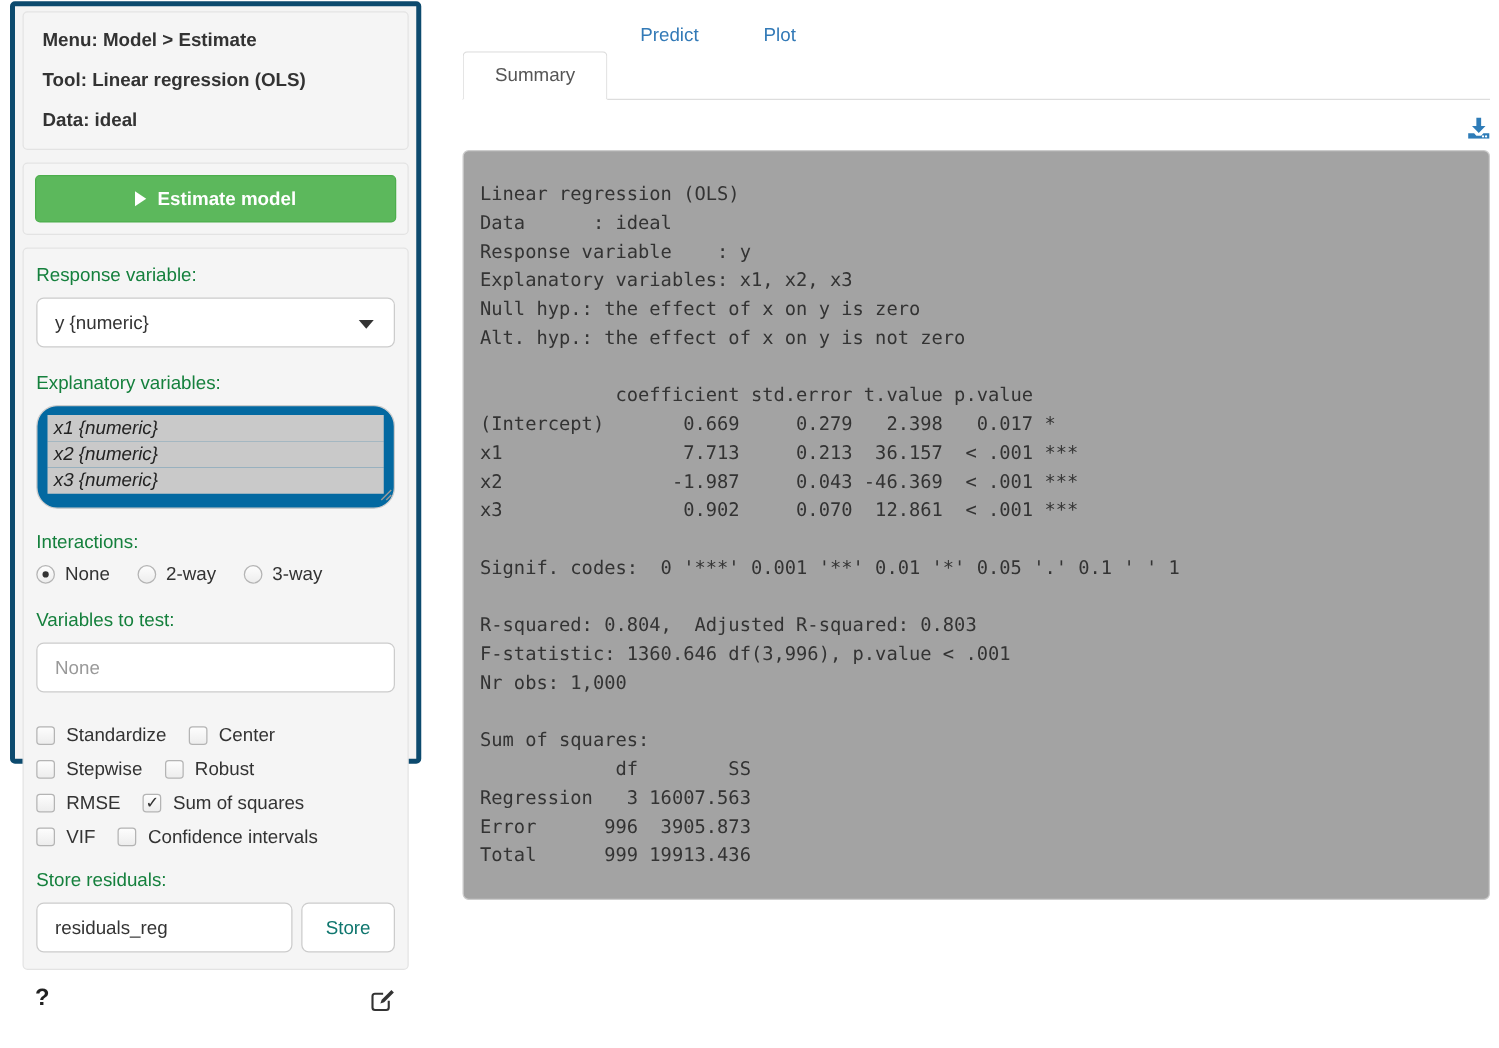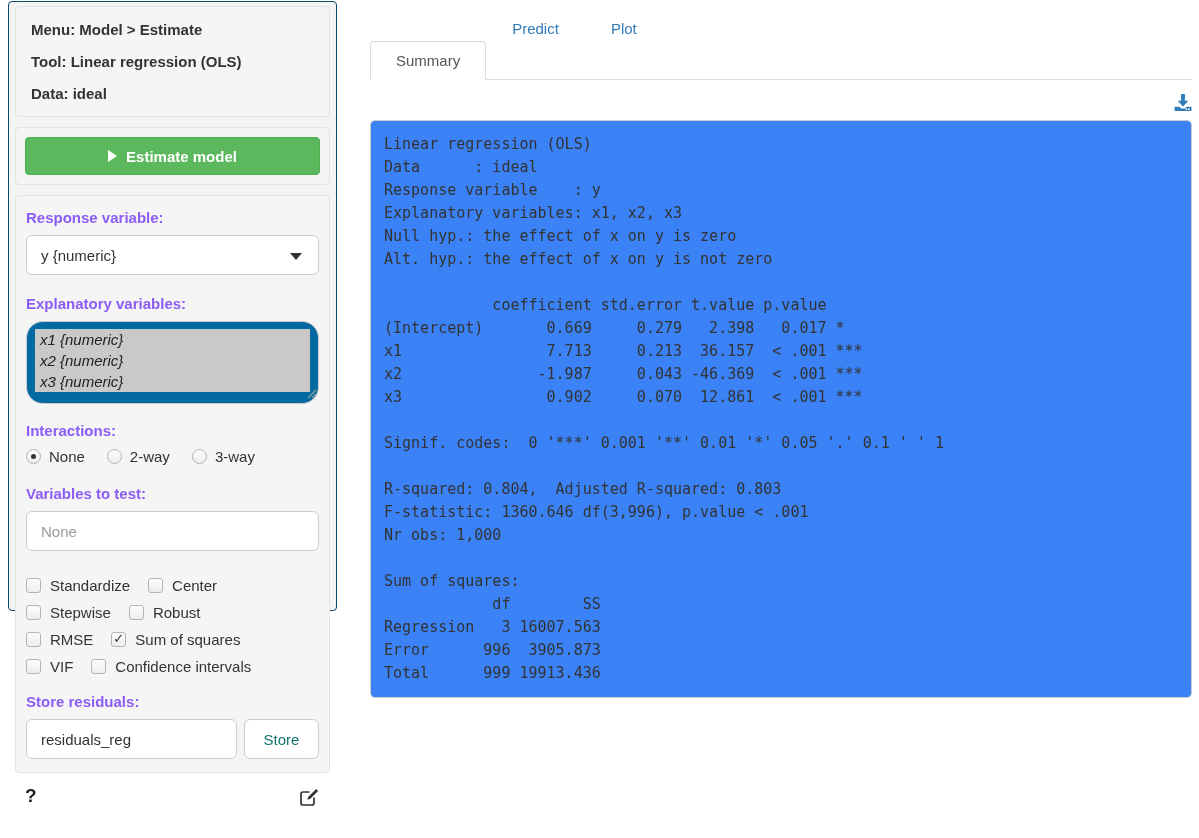--- a/index.html
+++ b/index.html
@@ -1,37 +1,37 @@
 <!DOCTYPE html>
 <html><head>
 <meta charset="utf-8">
 <style>
   * { box-sizing: border-box; margin: 0; padding: 0; }
   html,body { width:1199px; height:838px; background:#fff; overflow:hidden; }
   body { display:flex; font-family:"Liberation Sans","DejaVu Sans",sans-serif; color:#333; font-size:15px; }
 
   
   .sidebar { width:329px; margin:1px 0 0 8px; height:610px; background:#f4f4f4;
-             border:1px solid #0c4a6e; border-radius:4px; padding:4px 6px; flex:none;
+             border:4px solid #0c4a6e; border-radius:4px; padding:4px 6px; flex:none;
              display:flex; flex-direction:column; }
   .well { background:#f5f5f5; border:1px solid #e3e3e3; border-radius:4px;
           padding:13px 15px; margin-bottom:10px; }
   .well.info div { font-weight:bold; line-height:19px; margin-bottom:13px; color:#333; }
   .well.info div:last-child { margin-bottom:0; }
 
   .well.btnwell { padding:9px 9px; }
   .btn-estimate { display:flex; align-items:center; justify-content:center; gap:9px;
                   width:100%; height:38px; background:#5cb85c; border:1px solid #4cae4c;
                   border-radius:4px; color:#fff; font-weight:bold; font-size:15px;
                   font-family:Liberation Sans, sans-serif; cursor:pointer; }
   .play-tri { width:0; height:0; border-left:9px solid #fff; border-top:6px solid transparent;
               border-bottom:6px solid transparent; display:inline-block; }
 
   .well.form { flex:1; padding:13px 10px 13px 10px; }
-  .form label { display:block; font-weight:bold; color:#8b5cf6; margin:0 0 9px 0; }
+  .form label { display:block; font-weight:normal; color:#15803d; margin:0 0 9px 0; }
   .gap1 { height:20px; } .gap2 { height:18px; } .gap3 { height:14px; }
 
   .selectbox { position:relative; height:40px; background:#fff; border:1px solid #ccc;
                border-radius:6px; display:flex; align-items:center; padding:0 14px;
                cursor:pointer; }
   .caret-down { position:absolute; right:16px; top:17px; width:0; height:0;
                 border-left:6px solid transparent; border-right:6px solid transparent;
                 border-top:7px solid #333; }
 
   .listbox { position:relative; background:#0369a1; border:1px solid #ccc; border-radius:17px;
@@ -71,21 +71,21 @@
 
   
   .main { flex:1; margin-left:33px; padding:9px 7px 0 0; }
   .tabs { display:flex; border-bottom:1px solid #ddd; }
   .tab { padding:10px 25px; font-size:15px; color:#337ab7; cursor:pointer;
          border:1px solid transparent; margin-bottom:-1px; border-radius:4px 4px 0 0; }
   .tab.active { background:#fff; color:#555; border-color:#ddd; border-bottom-color:#fff; cursor:default;margin-top:32px; }
   .dl-row { display:flex; justify-content:flex-end; align-items:center; padding:14px 0 8px 0; }
   .dl-ic { line-height:0; cursor:pointer; }
   pre.output { margin-top:1px; width:100%; border:1px solid #ccc; border-radius:5px;
-               background:#3b82f6; padding:12px 13px; color:#333;
+               background:#a3a3a3; padding:23px 13px; color:#333;
                font-family:"DejaVu Sans Mono","Liberation Mono",monospace;
                font-size:15px; line-height:23px; white-space:pre; }
 </style>
 </head>
 <body>
 
 <aside class="sidebar">
 
   <div class="well info">
     <div>Menu: Model &gt; Estimate</div>

